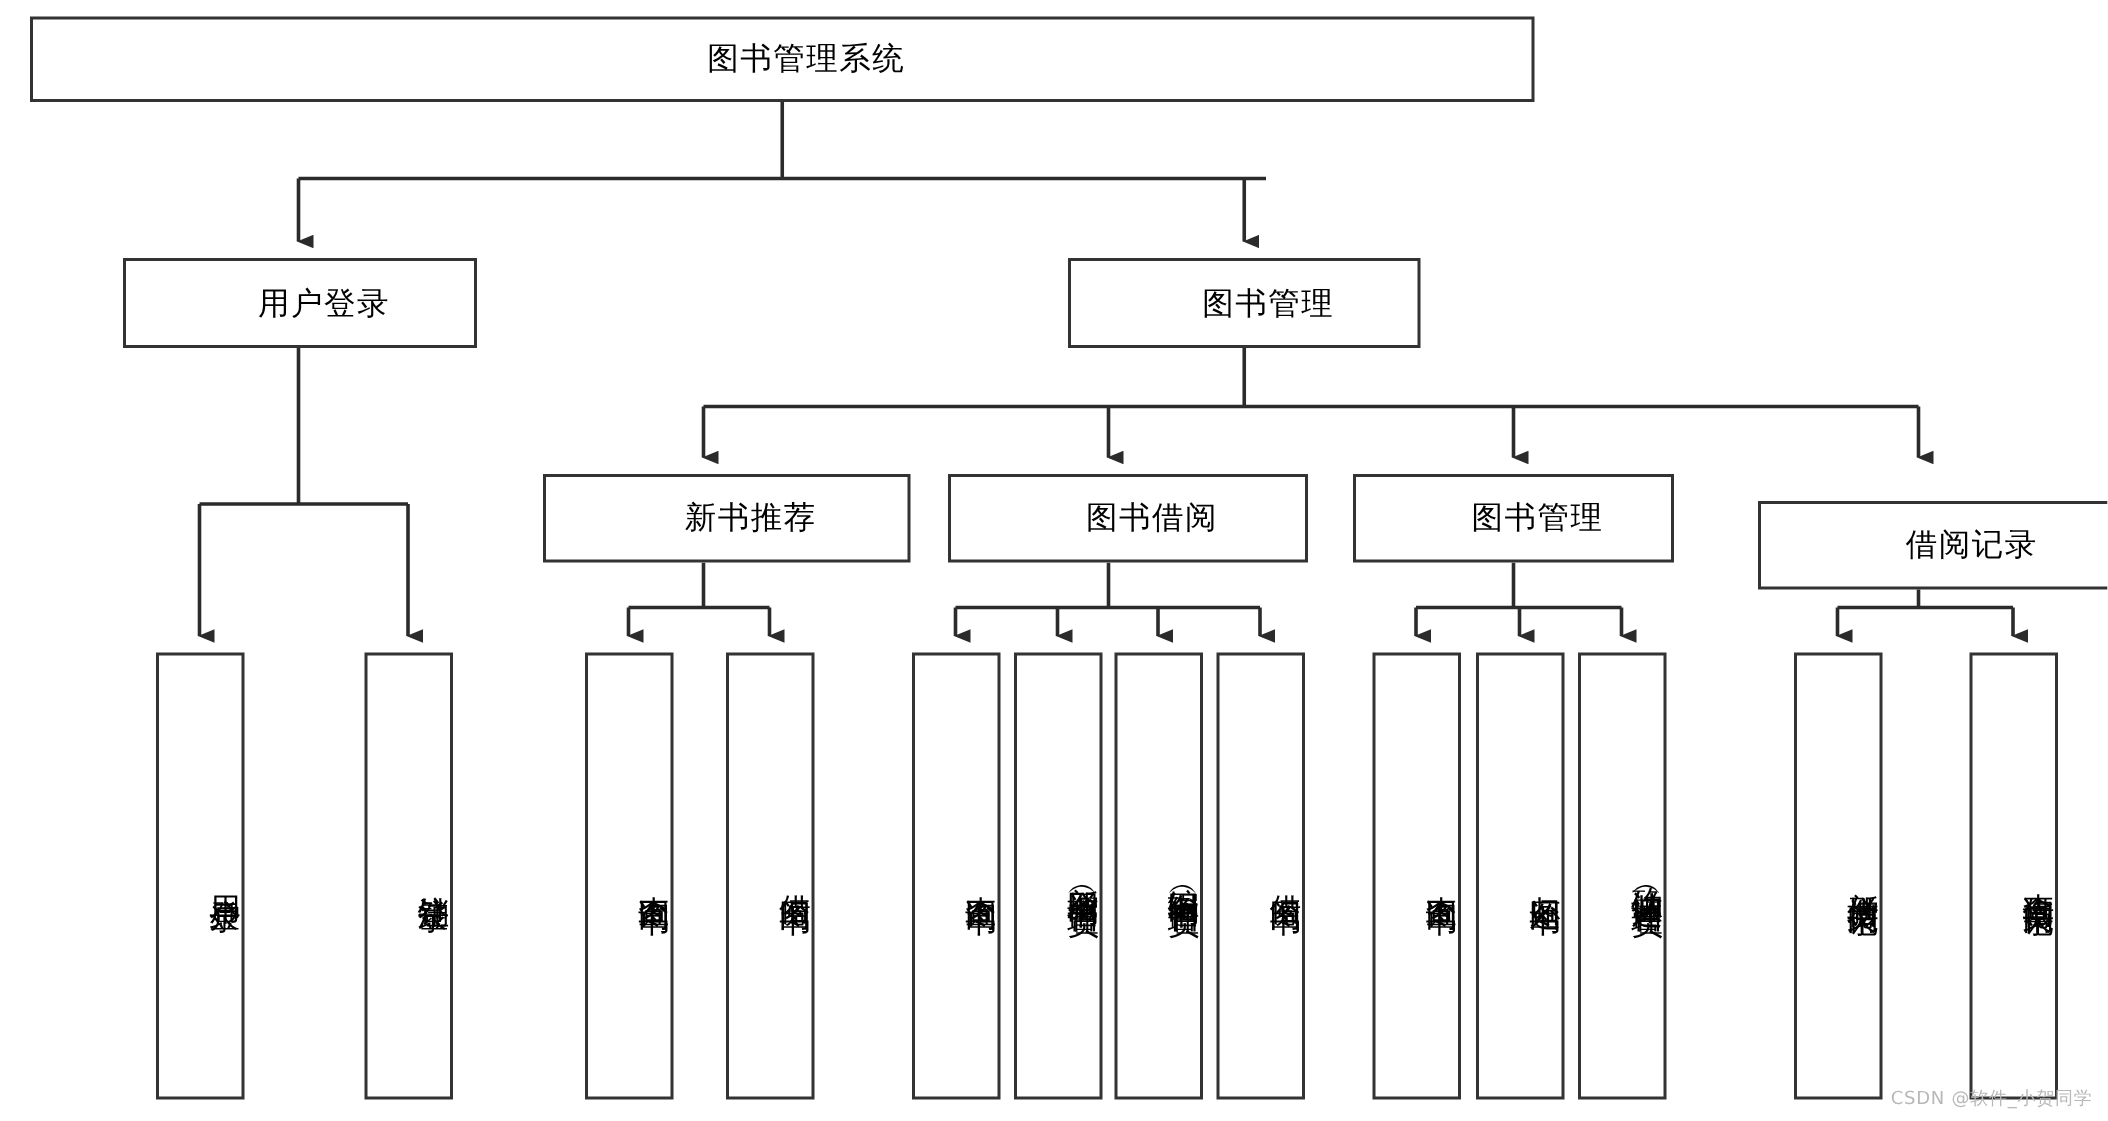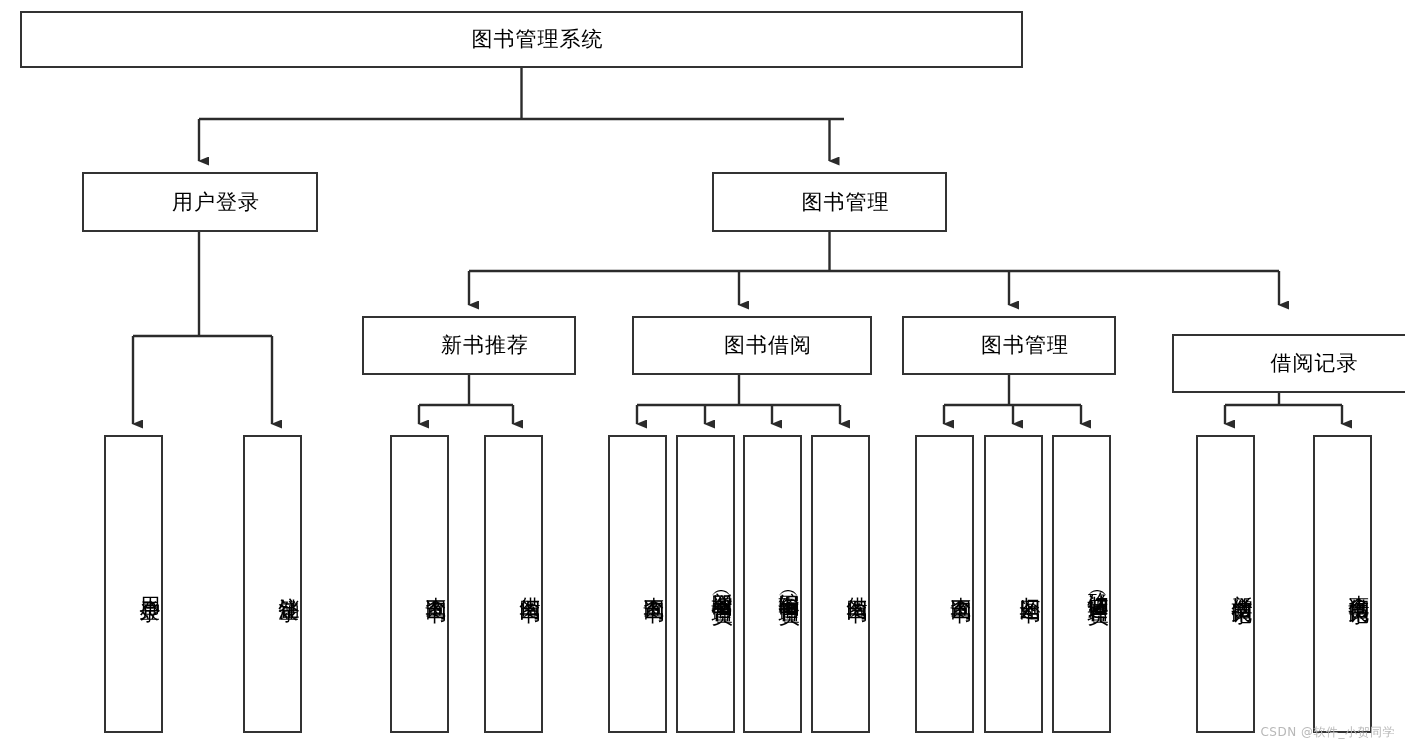--- a/index.html
+++ b/index.html
@@ -127,21 +127,21 @@
     <span class="label">图书管理系统</span>
   </div>
 
   <div class="node horizontal" style="left:82px; top:172px; width:236px; height:60px;">
     <span class="label">用户登录</span>
   </div>
   <div class="node horizontal" style="left:712px; top:172px; width:235px; height:60px;">
     <span class="label">图书管理</span>
   </div>
 
-  <div class="node horizontal" style="left:362px; top:316px; width:214px; height:59px;">
+  <div class="node horizontal" style="left:362px; top:316px; width:245px; height:59px;">
     <span class="label">新书推荐</span>
   </div>
   <div class="node horizontal" style="left:632px; top:316px; width:240px; height:59px;">
     <span class="label">图书借阅</span>
   </div>
   <div class="node horizontal" style="left:902px; top:316px; width:214px; height:59px;">
     <span class="label">图书管理</span>
   </div>
   <div class="node horizontal" style="left:1172px; top:334px; width:253px; height:59px;">
     <span class="label">借阅记录</span>

